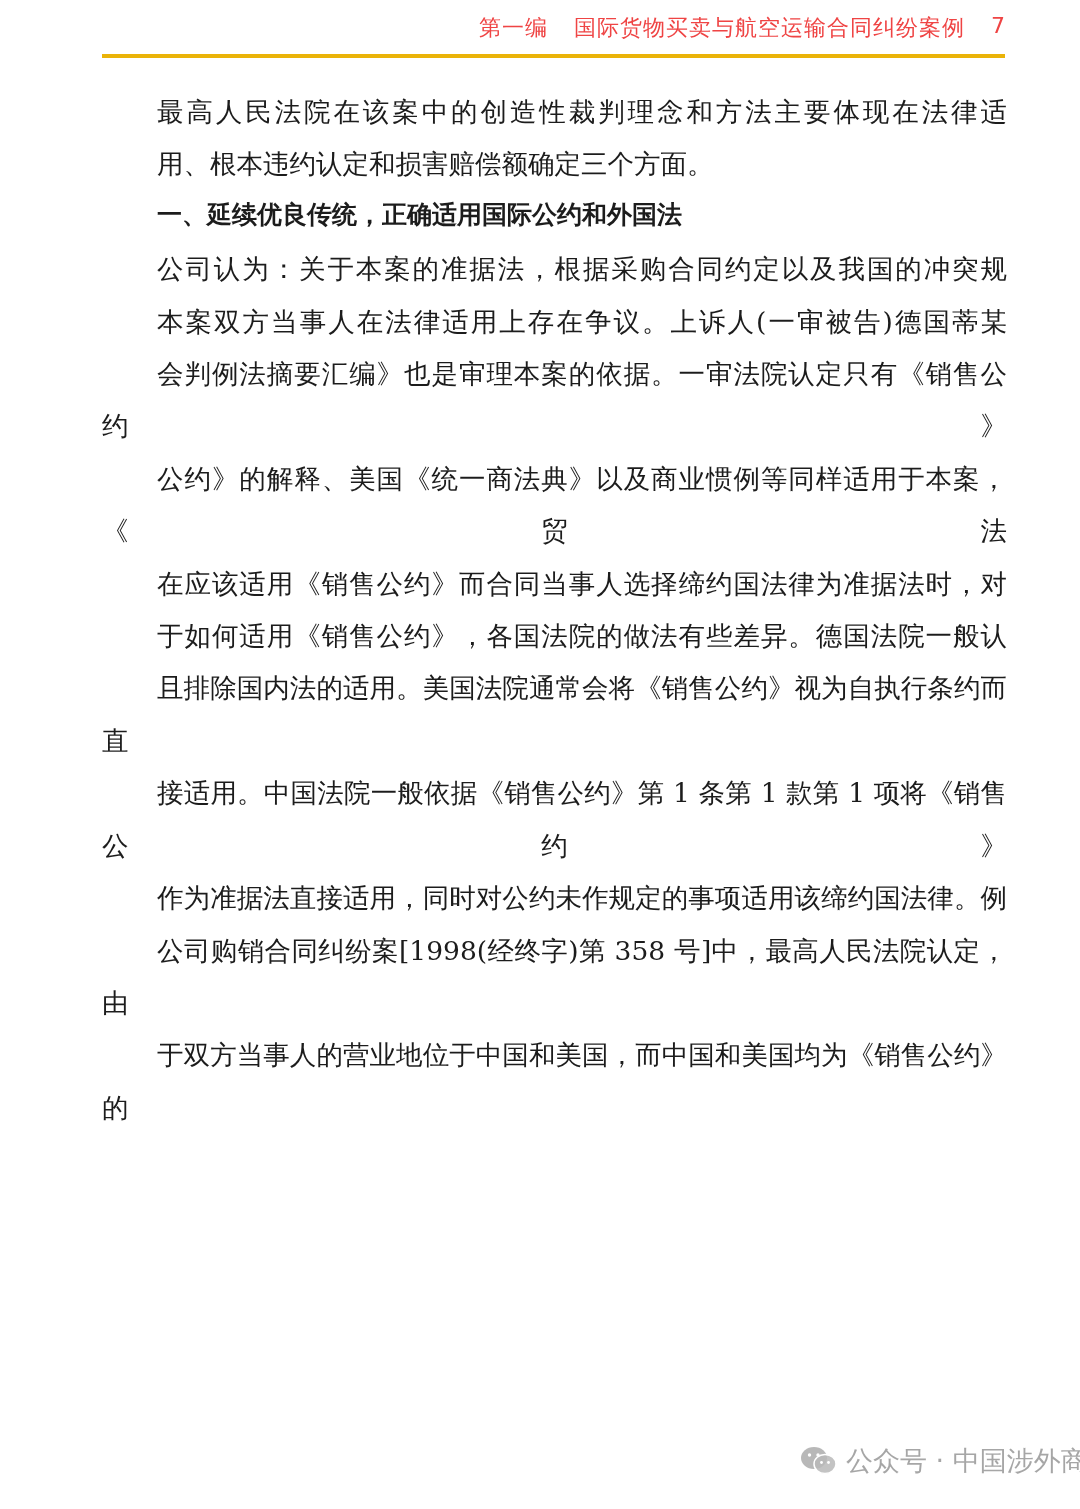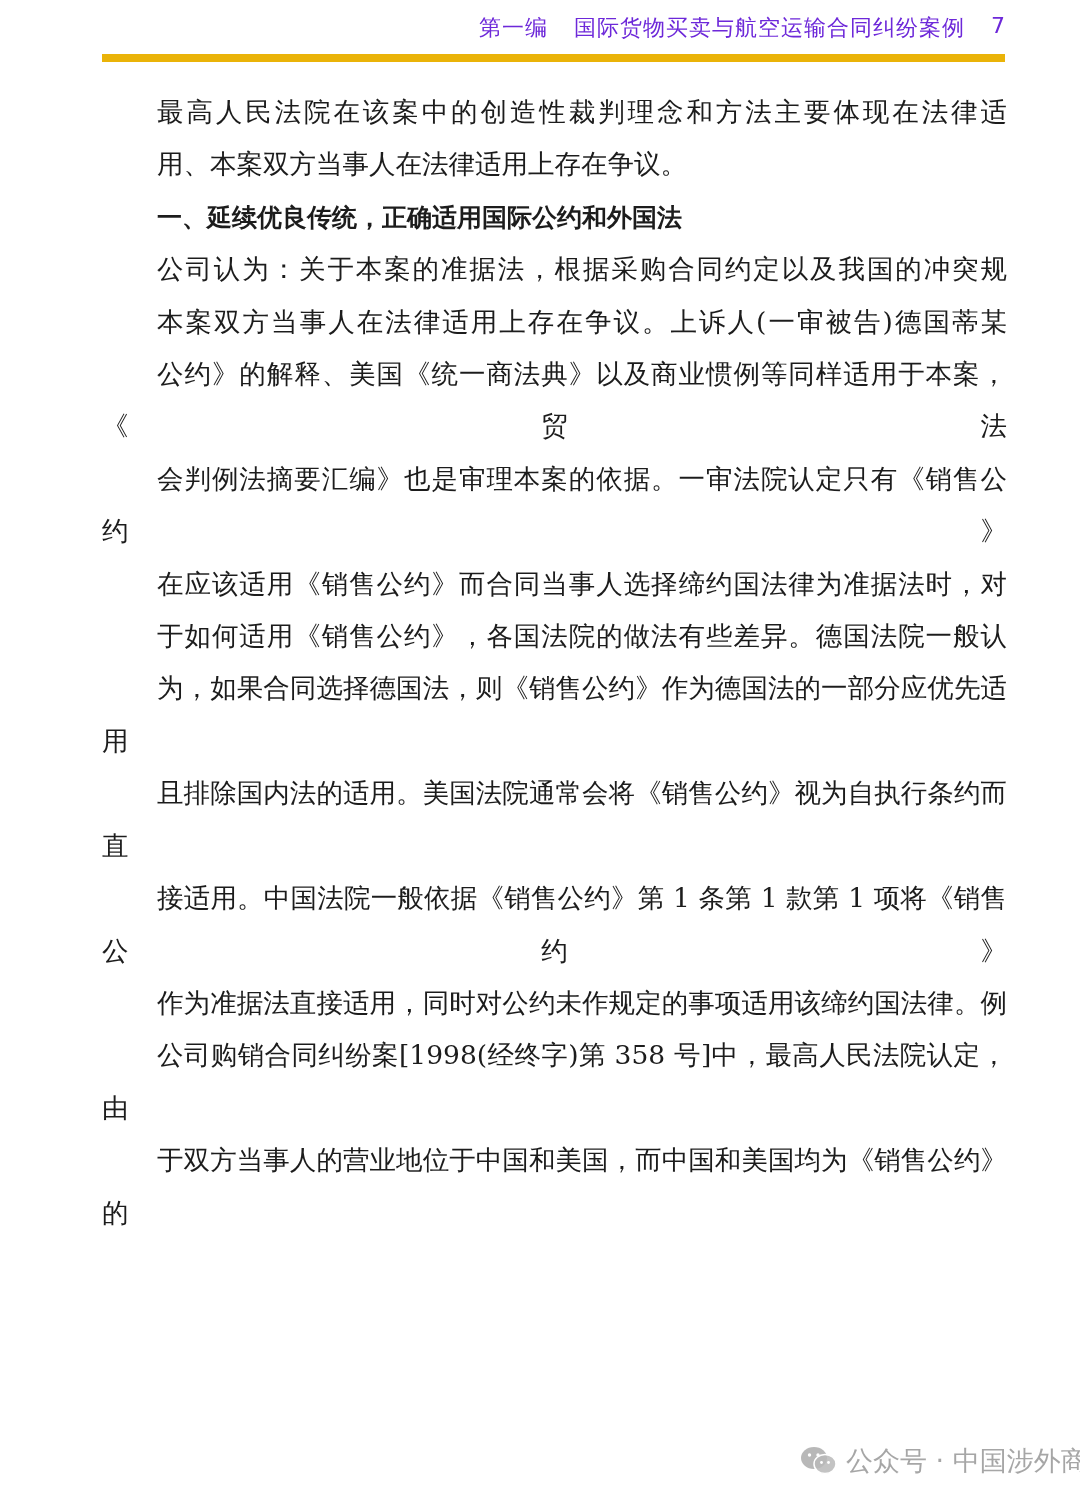--- a/index.html
+++ b/index.html
@@ -14,24 +14,24 @@
     overflow: hidden;
     color: #1c1c1c;
     font-family: "DejaVu Serif", "Liberation Serif", serif;
   }
   .page-header {
     position: absolute;
     left: 102px;
     top: 0;
     width: 903px;
     height: 54px;
-    border-bottom: 8px solid #eab308;
+    border-bottom: 4px solid #eab308;
     font-family: "DejaVu Sans", "Liberation Sans", sans-serif;
     font-size: 22px;
-    color: #6d28d9;
+    color: #ef4444;
   }
   .page-header .running-title {
     position: absolute;
     right: 40px;
     top: 13px;
     white-space: nowrap;
     letter-spacing: 1px;
   }
   .page-header .part { margin-right: 26px; }
   .page-header .page-number {
@@ -48,21 +48,21 @@
     line-height: 52.4px;
     text-align: justify;
     text-justify: inter-character;
   }
   .body-text p {
     margin: 0;
   }
   .body-text p.indent { text-indent: 55px; }
   .body-text p.heading {
     text-indent: 55px;
-    font-family: Liberation Sans, sans-serif;
+    font-family: Liberation Mono, monospace;
     font-weight: bold;
     font-size: 25px;
   }
   .line {
     display: block;
     text-align-last: justify;
   }
   .line.last { text-align-last: left; }
   .watermark {
     position: absolute;
@@ -89,35 +89,34 @@
 <div class="page-header">
   <div class="running-title">
     <span class="part">第一编</span><span>国际货物买卖与航空运输合同纠纷案例</span>
   </div>
   <div class="page-number">7</div>
 </div>
 
 <div class="body-text">
   <p class="indent">
     <span class="line">最高人民法院在该案中的创造性裁判理念和方法主要体现在法律适</span>
-    <span class="line last">用、本案双方当事人在法律适用上存在争议。</span>
+    <span class="line last">用、根本违约认定和损害赔偿额确定三个方面。</span>
   </p>
   <p class="heading">
     <span class="line last">一、延续优良传统，正确适用国际公约和外国法</span>
   </p>
   <p class="indent">
     <span class="line">公司认为：关于本案的准据法，根据采购合同约定以及我国的冲突规</span>
     <span class="line">本案双方当事人在法律适用上存在争议。上诉人(一审被告)德国蒂某</span>
+    <span class="line">会判例法摘要汇编》也是审理本案的依据。一审法院认定只有《销售公约》</span>
     <span class="line">公约》的解释、美国《统一商法典》以及商业惯例等同样适用于本案，《贸法</span>
-    <span class="line">会判例法摘要汇编》也是审理本案的依据。一审法院认定只有《销售公约》</span>
   </p>
   <p class="indent">
     <span class="line">在应该适用《销售公约》而合同当事人选择缔约国法律为准据法时，对</span>
     <span class="line">于如何适用《销售公约》，各国法院的做法有些差异。德国法院一般认</span>
-    <span class="line">为，如果合同选择德国法，则《销售公约》作为德国法的一部分应优先适用</span>
     <span class="line">且排除国内法的适用。美国法院通常会将《销售公约》视为自执行条约而直</span>
     <span class="line">接适用。中国法院一般依据《销售公约》第 1 条第 1 款第 1 项将《销售公约》</span>
     <span class="line">作为准据法直接适用，同时对公约未作规定的事项适用该缔约国法律。例</span>
     <span class="line">公司购销合同纠纷案[1998(经终字)第 358 号]中，最高人民法院认定，由</span>
     <span class="line">于双方当事人的营业地位于中国和美国，而中国和美国均为《销售公约》的</span>
 
   </p>
 
 </div>
 

